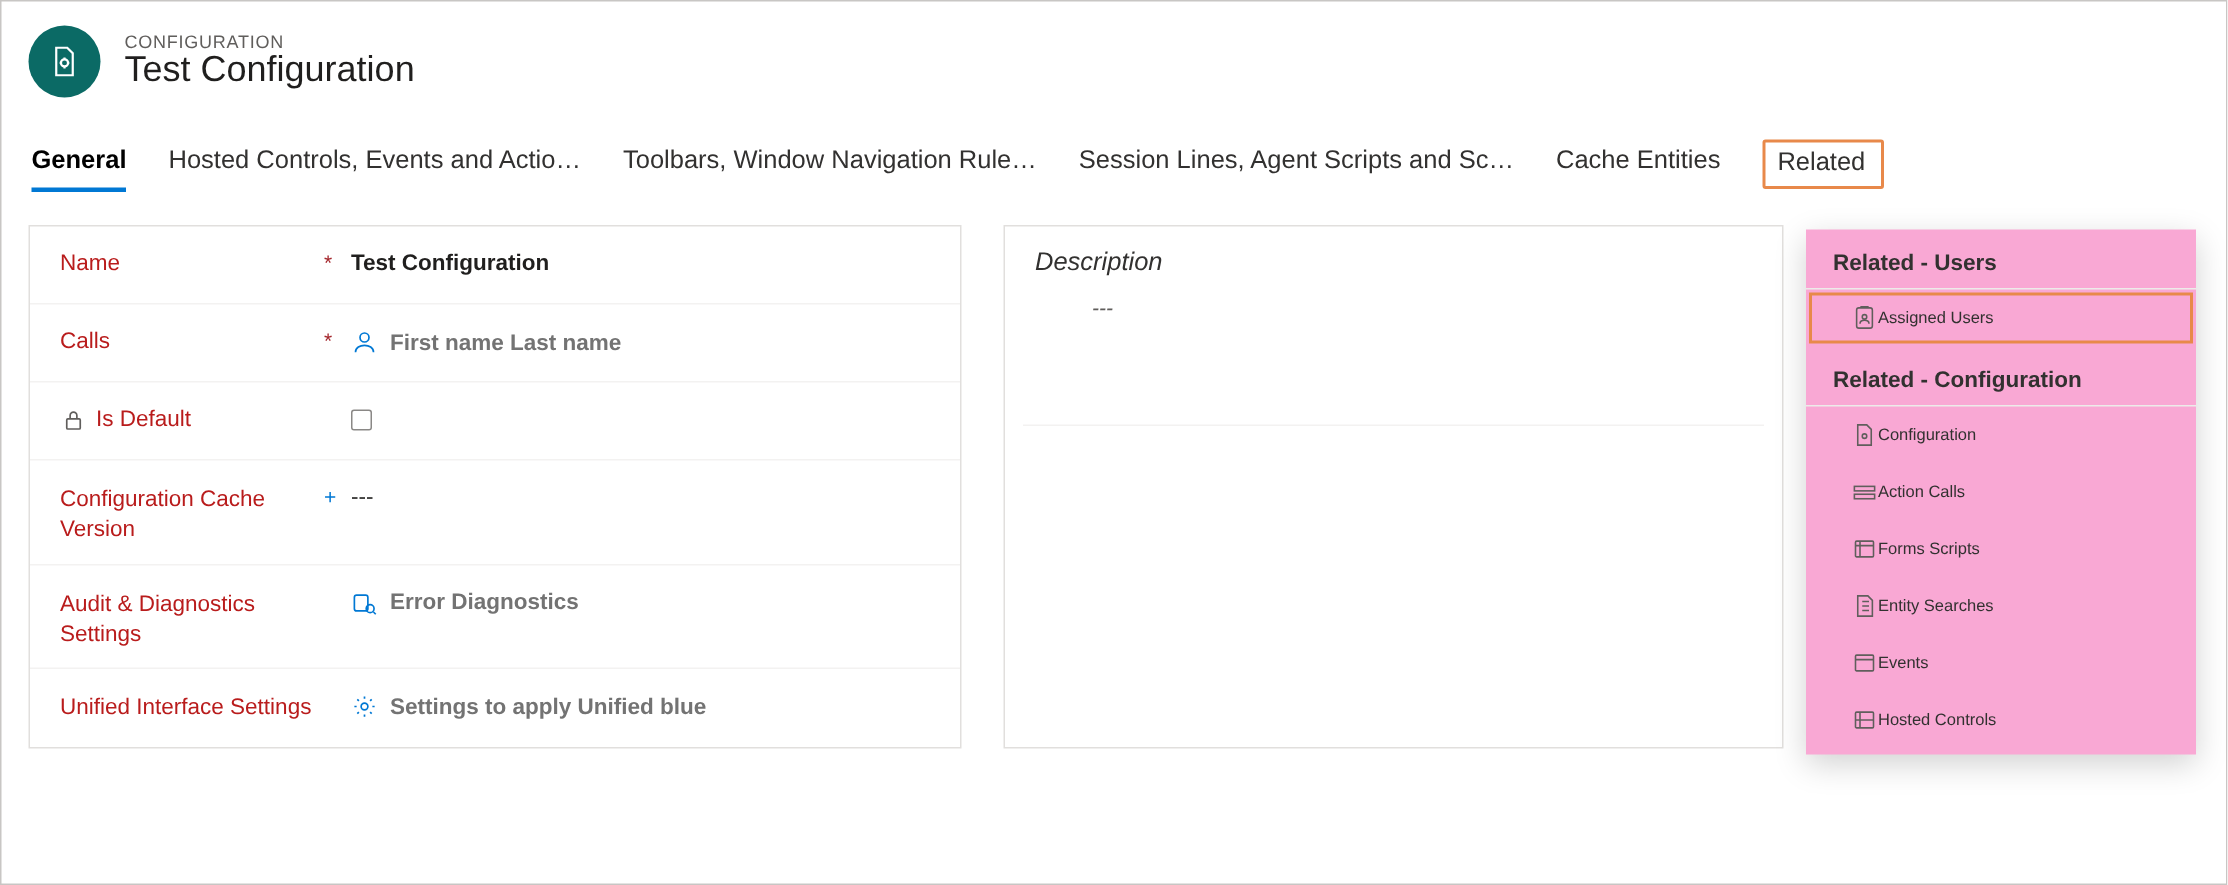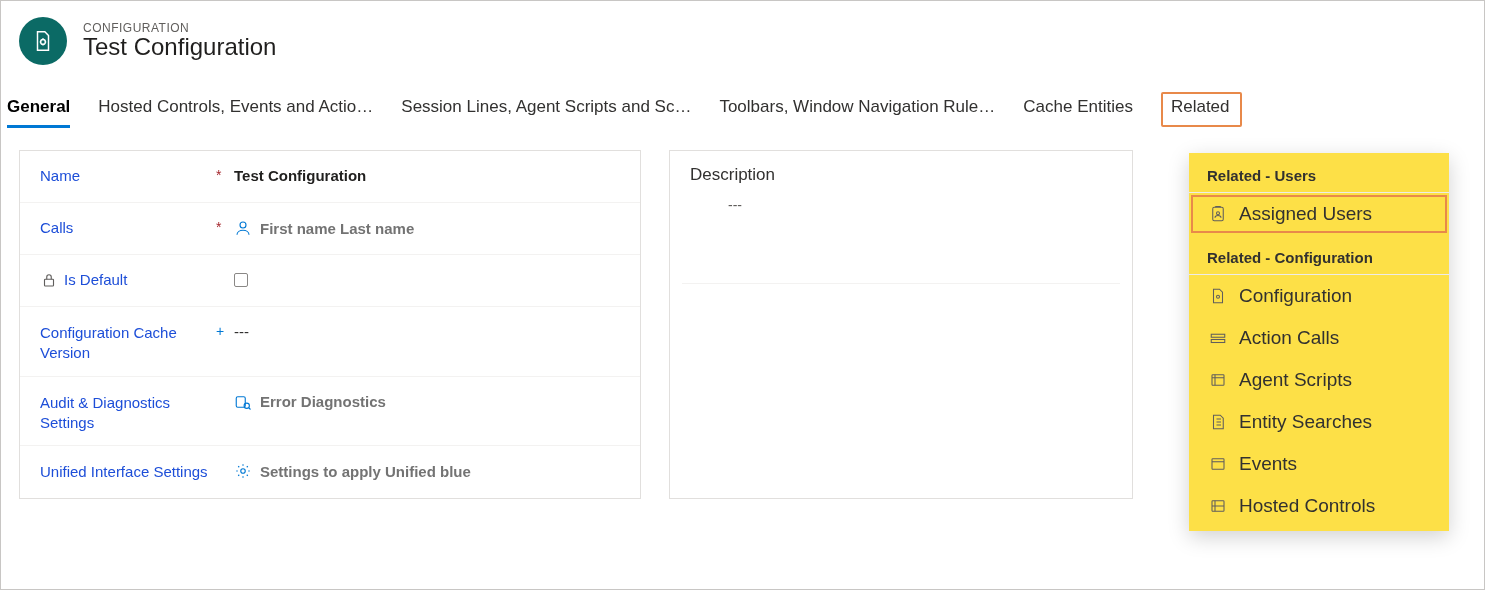--- a/index.html
+++ b/index.html
@@ -42,23 +42,24 @@
   }
   .title {
     font-size: 24px;
     font-weight: 400;
     color: #201f1e;
     margin-top: -2px;
   }
   .tabs {
     display: flex;
     gap: 28px;
-    padding: 24px 18px 0 6px;
+    padding: 24px 18px 0 20px;
     border-bottom: 1px solid transparent;
     position: relative;
+    align-items: center;
   }
   .tab {
     font-size: 17px;
     color: #323130;
     padding-bottom: 10px;
     cursor: pointer;
     white-space: nowrap;
     position: relative;
   }
   .tab.active {
@@ -81,32 +82,32 @@
   .content {
     display: flex;
     gap: 28px;
     padding: 22px 18px 18px 18px;
   }
   .panel {
     border: 1px solid #e1dfdd;
     background: #fff;
   }
   .panel.left { width: 622px; }
-  .panel.right { width: 464px; }
+  .panel.right { width: 520px; font-style: italic; }
   .row {
     display: flex;
     align-items: flex-start;
     padding: 12px 20px;
     border-bottom: 1px solid #f3f2f1;
     min-height: 52px;
   }
   .row:last-child { border-bottom: none; }
   .row .label {
     width: 176px;
-    color: #1d4ed8;
+    color: #b91c1c;
     font-size: 15px;
     padding-top: 4px;
     display: flex;
     align-items: flex-start;
     gap: 6px;
   }
   .row .label .multi { line-height: 1.35; }
   .row .req {
     width: 18px;
     color: #a4262c;
@@ -142,41 +143,40 @@
     padding: 6px 20px 70px 58px;
     color: #605e5c;
   }
   .desc-divider {
     border-top: 1px solid #f3f2f1;
     margin: 0 12px;
   }
 
   .dropdown {
     position: absolute;
-    right: 35px;
+    right: 20px;
     top: 152px;
     width: 260px;
-    background: #fde047;
+    background: #f9a8d4;
     box-shadow: 0 6px 20px rgba(0,0,0,0.18);
     z-index: 30;
     padding-bottom: 4px;
   }
   .dd-section {
     font-weight: 600;
     font-size: 15px;
     color: #323130;
     padding: 14px 18px 8px 18px;
     border-bottom: 1px solid #edebe9;
   }
   .dd-item {
     display: flex;
     align-items: center;
-    gap: 12px;
-    padding: 10px 20px;
-    font-size: 19px;
+    padding: 10px 30px;
+    font-size: 11px;
     color: #323130;
     cursor: pointer;
   }
   .dd-item .dd-icon { width: 18px; height: 18px; }
   .dd-item .dd-icon svg { width: 18px; height: 18px; stroke: #605e5c; fill: none; stroke-width: 1.4; }
   .dd-item.highlight {
     outline: 2px solid #e8894a;
     outline-offset: -4px;
     border-radius: 2px;
   }
@@ -196,22 +196,22 @@
     </div>
     <div class="header-text">
       <div class="eyebrow">CONFIGURATION</div>
       <div class="title">Test Configuration</div>
     </div>
   </div>
 
   <div class="tabs">
     <div class="tab active">General</div>
     <div class="tab">Hosted Controls, Events and Actio…</div>
+    <div class="tab">Toolbars, Window Navigation Rule…</div>
     <div class="tab">Session Lines, Agent Scripts and Sc…</div>
-    <div class="tab">Toolbars, Window Navigation Rule…</div>
     <div class="tab">Cache Entities</div>
     <div class="tab related-highlight">Related</div>
   </div>
 
   <div class="content">
 
     <div class="panel left">
 
       <div class="row">
         <div class="label">Name</div>
@@ -328,21 +328,21 @@
             <rect x="3" y="7" width="18" height="4"></rect>
             <rect x="3" y="14" width="18" height="4"></rect>
           </svg></span>
       <span>Action Calls</span>
     </div>
     <div class="dd-item">
       <span class="dd-icon"><svg viewBox="0 0 24 24">
             <rect x="4" y="5" width="16" height="14" rx="1"></rect>
             <path d="M4 9h16M8 5v14"></path>
           </svg></span>
-      <span>Agent Scripts</span>
+      <span>Forms Scripts</span>
     </div>
     <div class="dd-item">
       <span class="dd-icon"><svg viewBox="0 0 24 24">
             <path d="M6 3h9l4 4v14H6z"></path>
             <path d="M10 8h6M10 12h6M10 16h6"></path>
           </svg></span>
       <span>Entity Searches</span>
     </div>
     <div class="dd-item">
       <span class="dd-icon"><svg viewBox="0 0 24 24">

